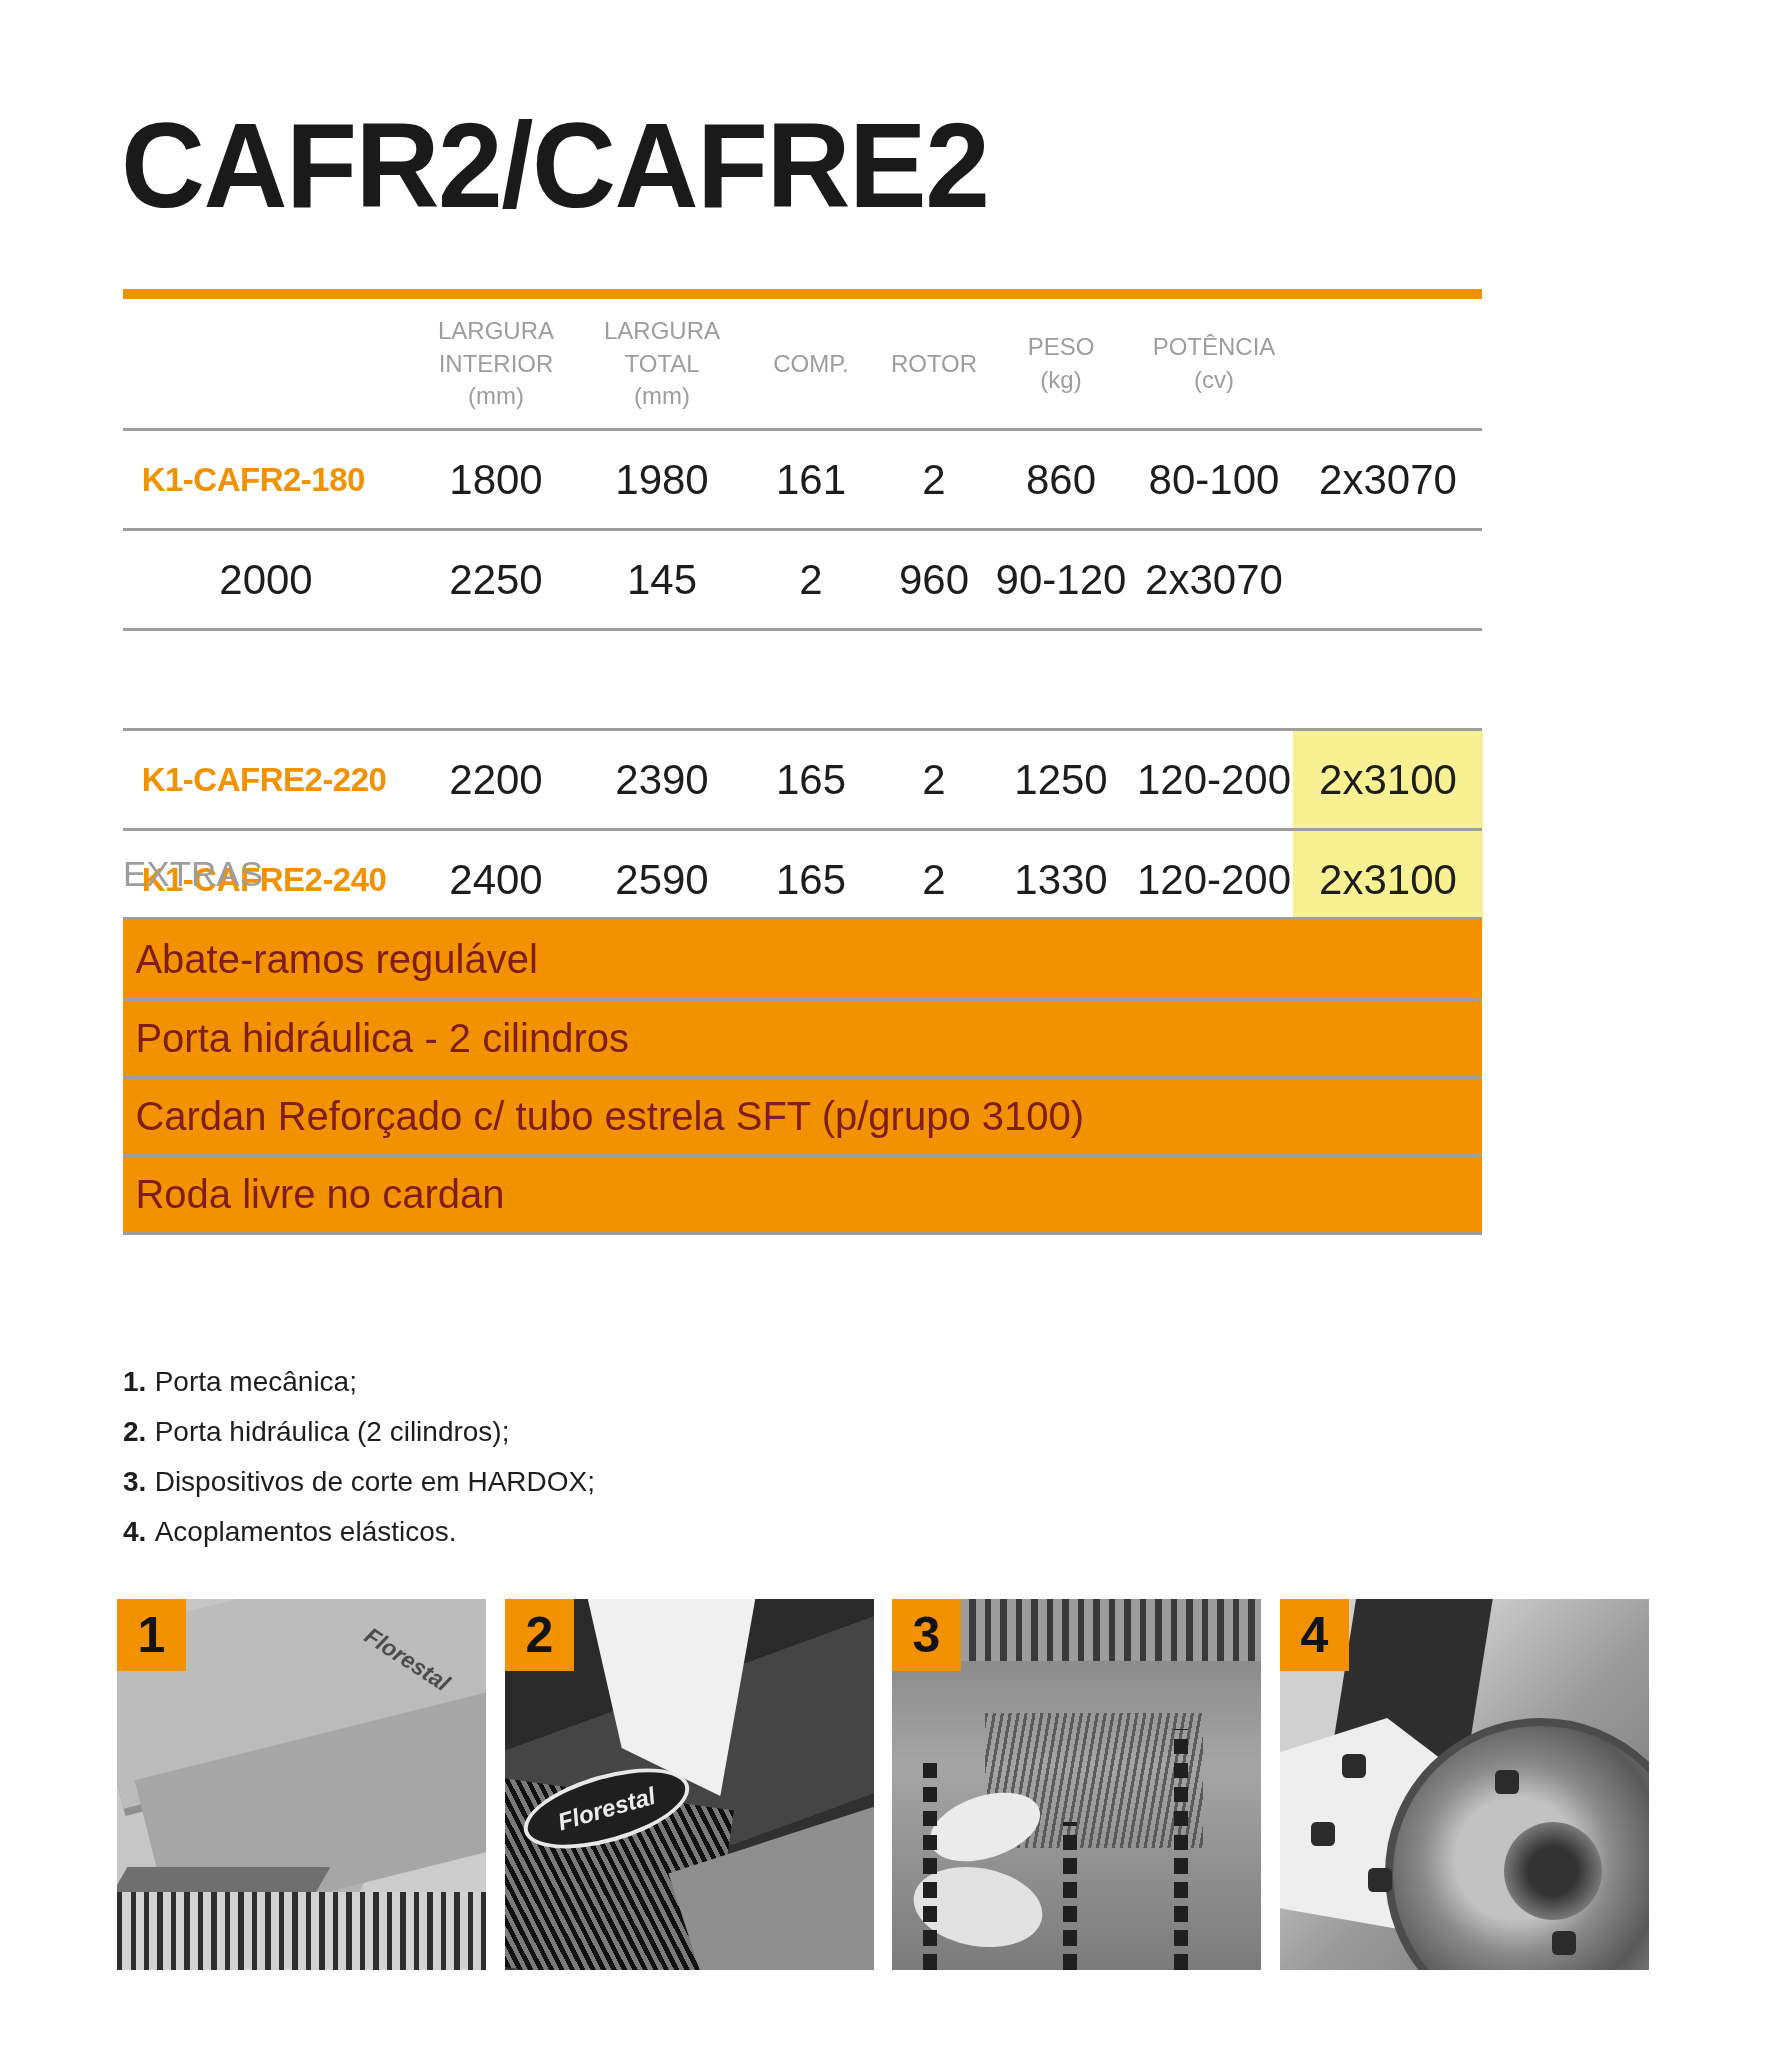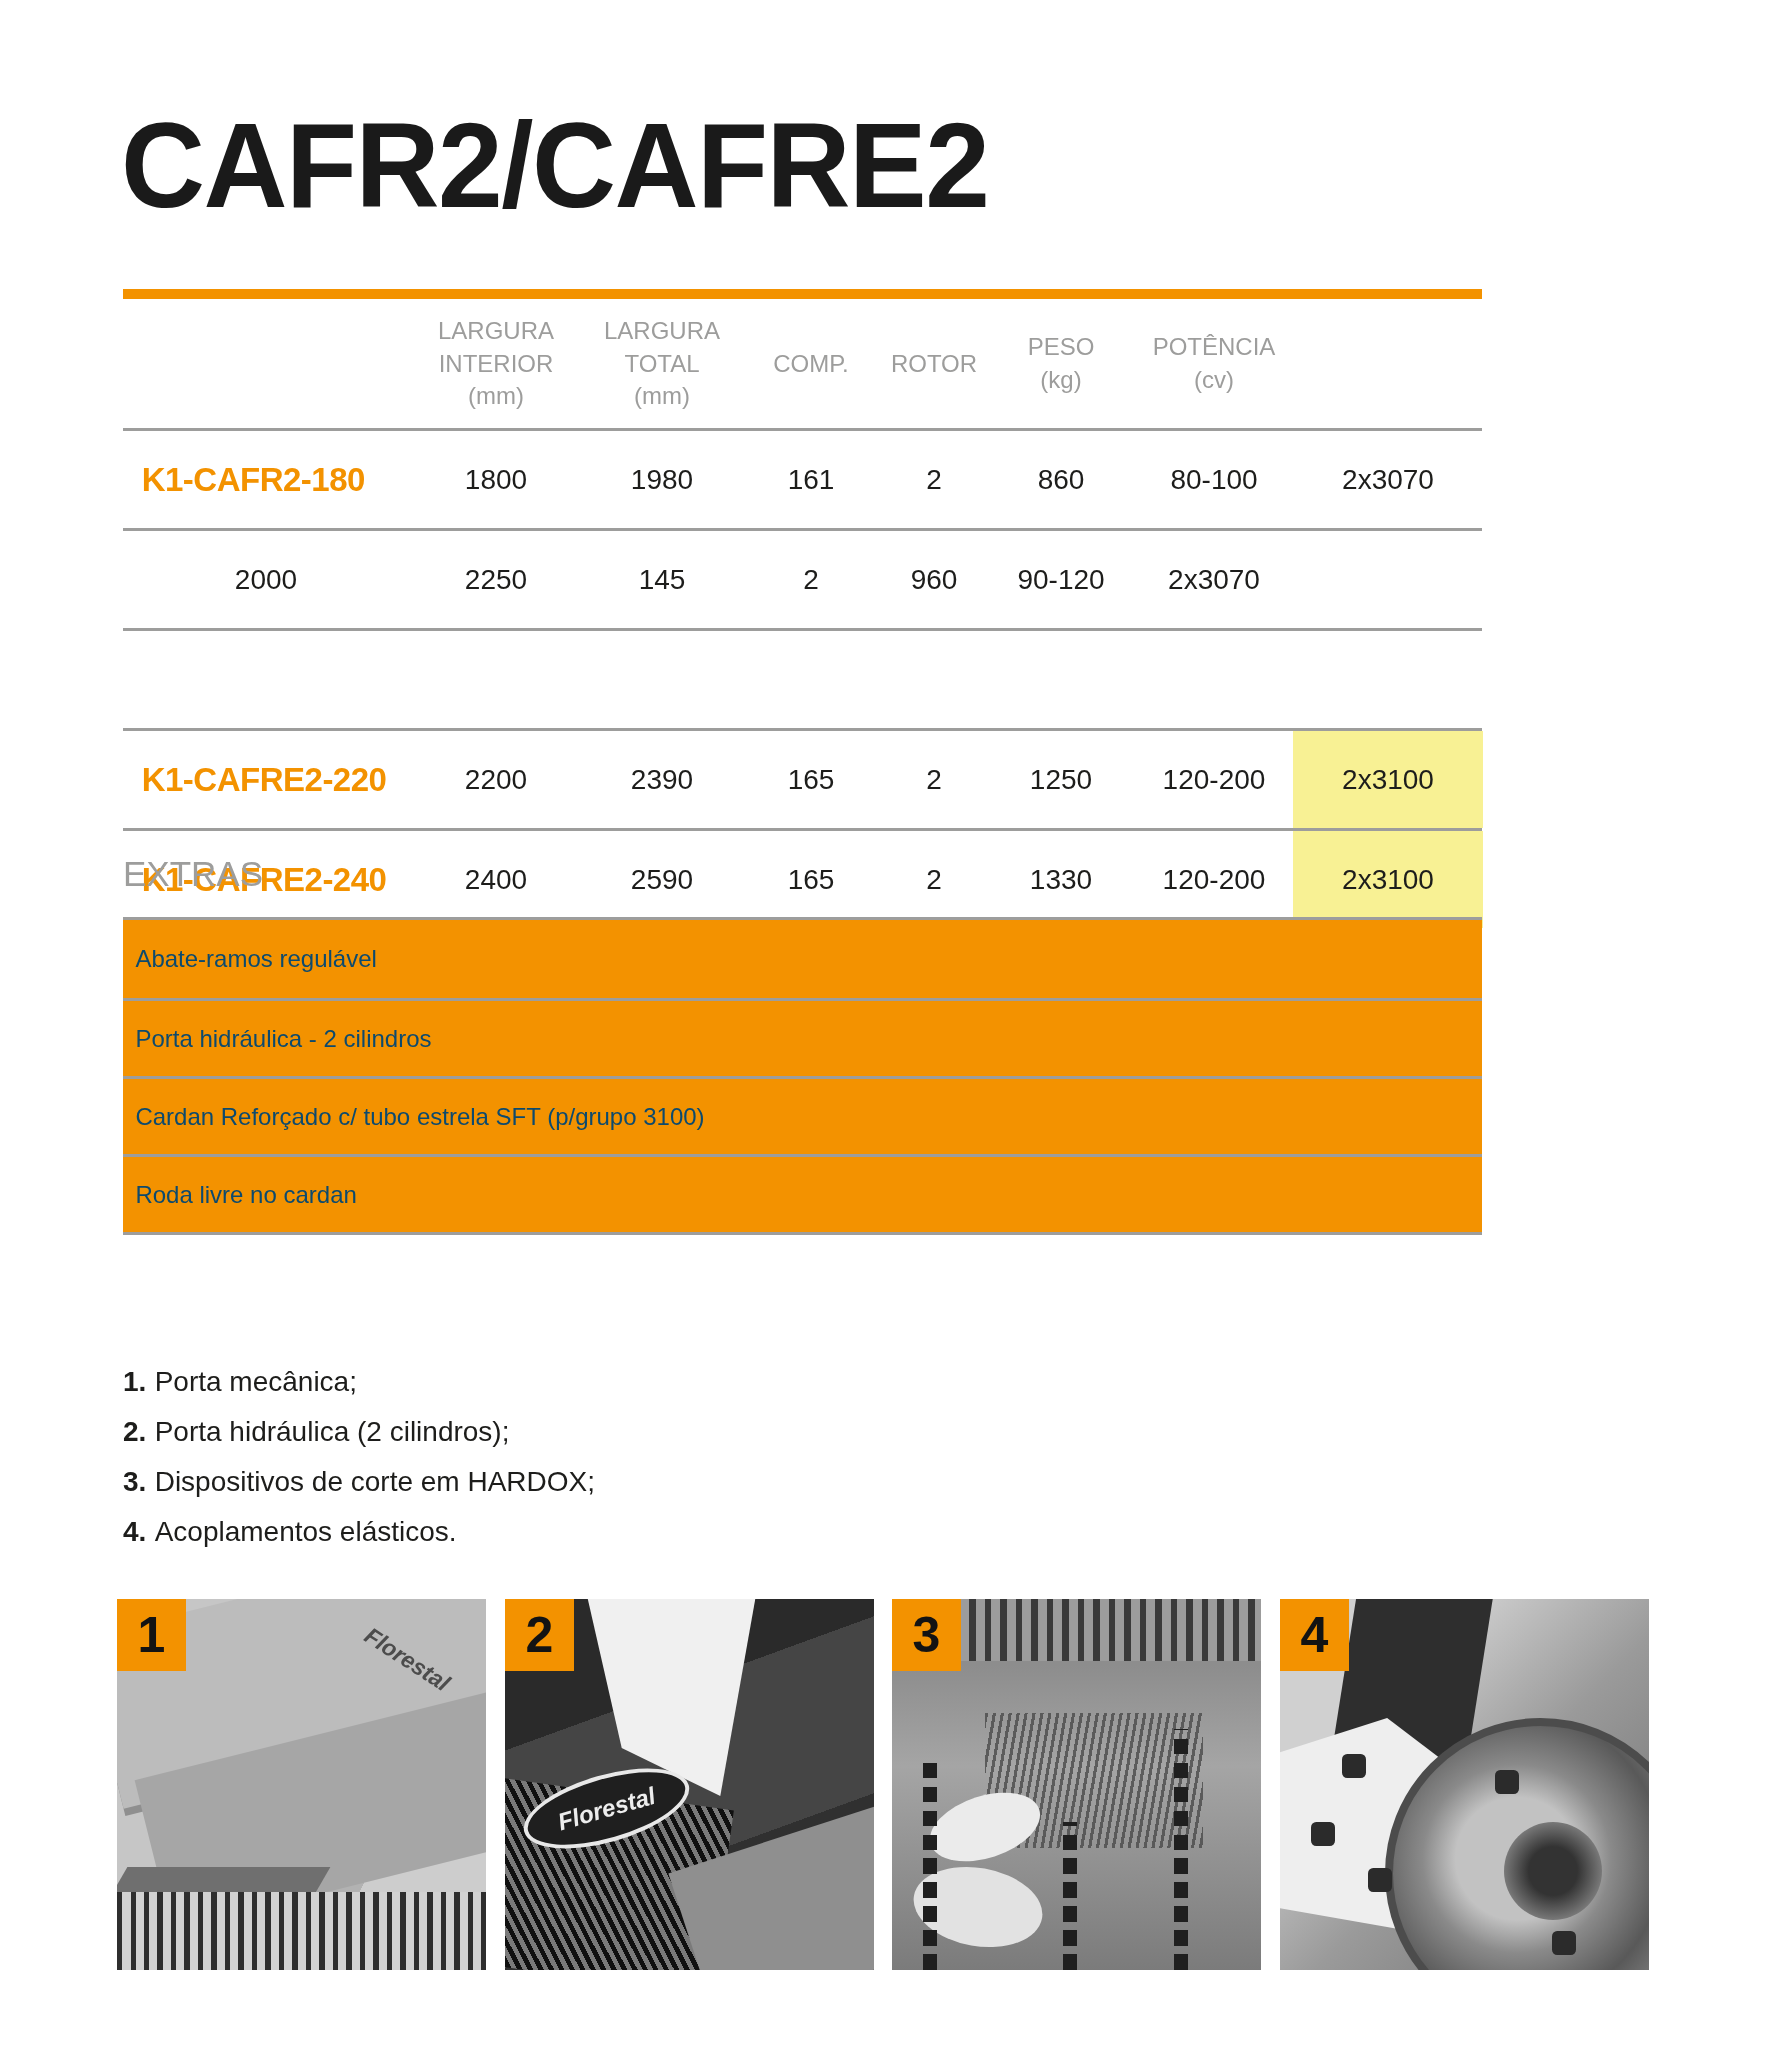--- a/index.html
+++ b/index.html
@@ -20,31 +20,31 @@
 
   
   .spec-table{position:absolute;left:123px;top:300px;width:1359px;}
   .grid-row{display:grid;grid-template-columns:286px 174px 158px 140px 106px 148px 158px 190px;}
   .thead{height:131px;border-bottom:3.6px solid var(--c-gray);}
   .th{display:flex;flex-direction:column;justify-content:center;align-items:center;
       color:var(--c-gray);font-size:24px;line-height:1.37;text-align:center;}
   .th span{display:block;}
   .tr{height:100px;border-bottom:3.6px solid var(--c-gray);}
   .tr.spacer{background:#ffffff;}
-  .td{display:flex;align-items:center;justify-content:center;font-size:28px;color:var(--c-dark);}
+  .td{display:flex;align-items:center;justify-content:center;font-size:42px;color:var(--c-dark);}
   .td.label{justify-content:flex-start;font-weight:bold;font-size:33px;letter-spacing:-0.5px;
             color:var(--c-orange);padding-left:18.7px;white-space:nowrap;}
   .td.hl{background:var(--c-yellow);}
 
   
   .extras-label{position:absolute;left:123px;top:854px;font-size:35px;color:var(--c-gray);}
   .extras-list{position:absolute;left:123px;top:917px;width:1359px;
                border-top:3.6px solid var(--c-gray);border-bottom:3.6px solid var(--c-gray);}
   .extra-bar{height:78px;background:var(--c-orange);display:flex;align-items:center;
-             padding-left:12.4px;font-size:24px;color:#0c4a6e;}
+             padding-left:12.4px;font-size:40px;color:#7f1d1d;}
   .extra-bar + .extra-bar{border-top:3.6px solid var(--c-gray);}
 
   
   .notes{position:absolute;left:123px;top:1357px;}
   .note{height:50px;display:flex;align-items:center;font-size:28px;color:var(--c-dark);}
   .note .num{font-weight:bold;margin-right:8.3px;}
 
   
   .photo{position:absolute;top:1599px;width:369px;height:371px;overflow:hidden;background:#9a9a9a;}
   .photo .art{position:absolute;inset:0;}

